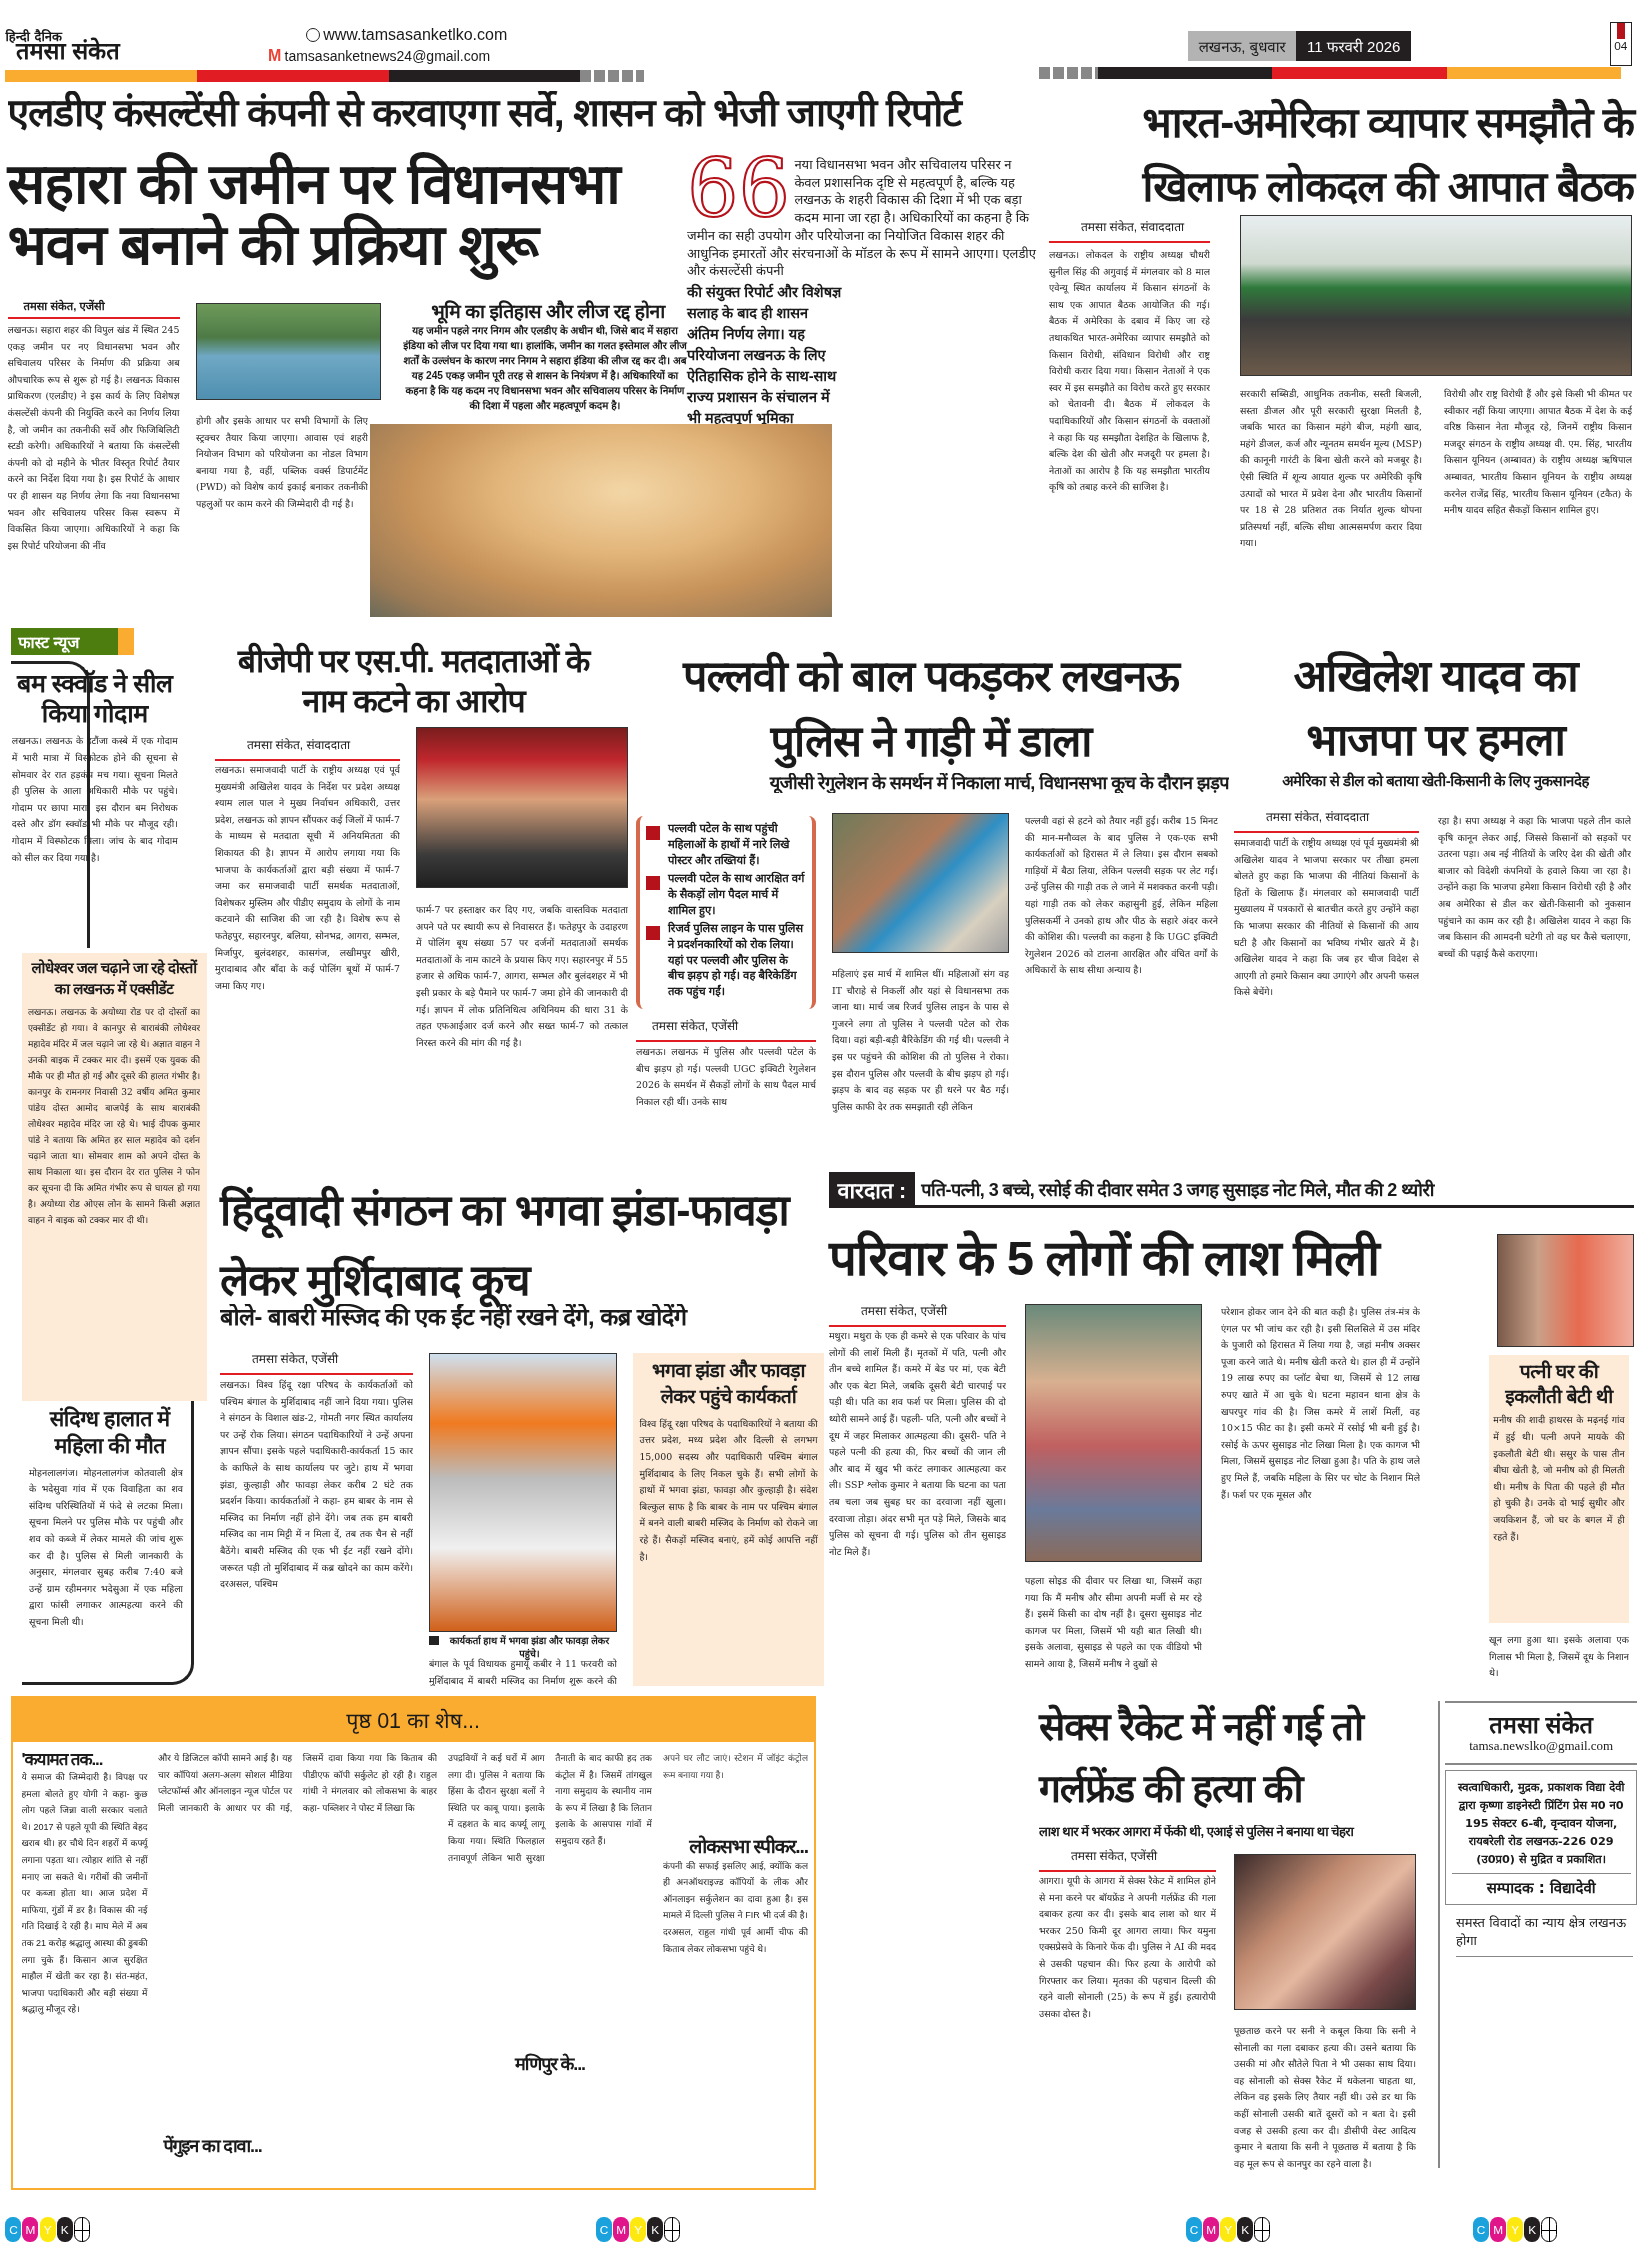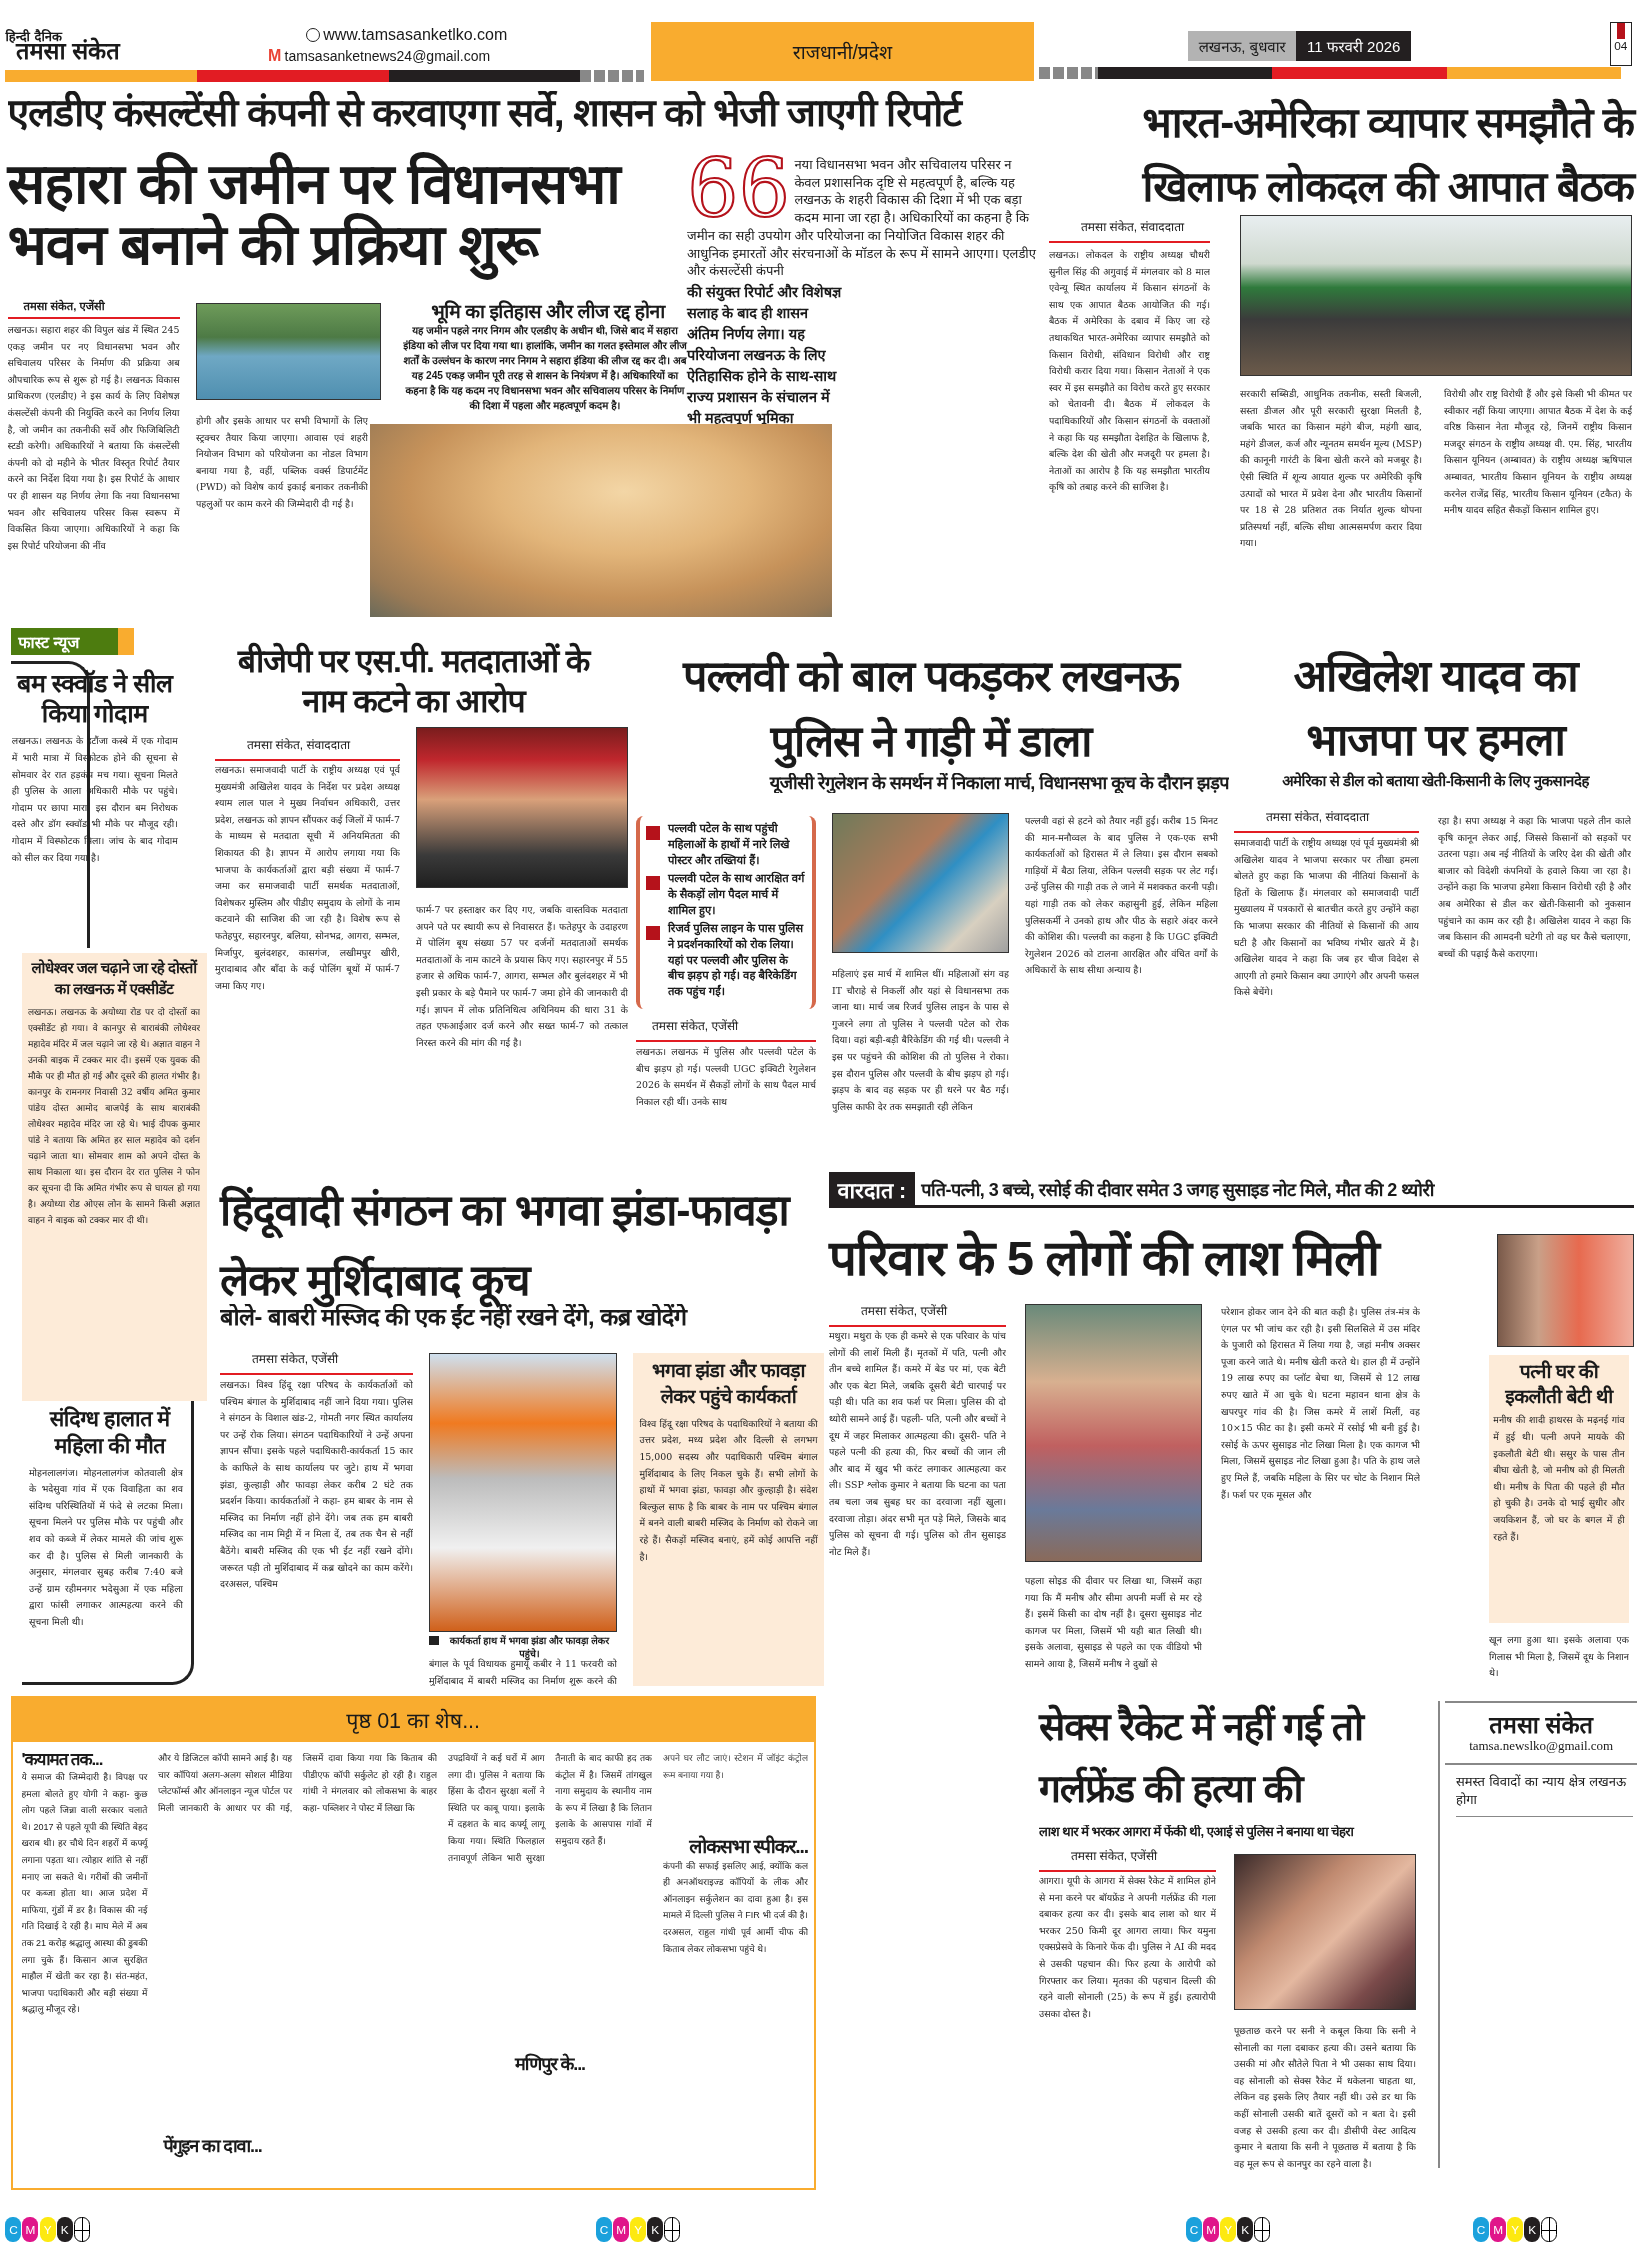--- a/index.html
+++ b/index.html
@@ -30,23 +30,20 @@
   <div class="abs" style="left:5.4px;top:27px;font-size:13px;font-weight:bold">हिन्दी दैनिक</div>
   <div class="abs hl" style="left:16px;top:38px;font-size:23.6px;letter-spacing:0">तमसा संकेत</div>
   <div class="abs" style="left:306px;top:26px;font-size:16px;font-family:'Liberation Sans',sans-serif;display:flex;gap:3.2px;align-items:center">
     <span style="display:inline-block;width:14px;height:14px;border:1.1px solid #222;border-radius:50%"></span>
     <span>www.tamsasanketlko.com</span>
   </div>
   <div class="abs" style="left:268px;top:47px;font-size:14px;font-family:'Liberation Sans',sans-serif;display:flex;gap:3.2px;align-items:center">
     <span style="font-weight:bold;color:#ea4335;font-size:16px">M</span>
     <span>tamsasanketnews24@gmail.com</span>
   </div>
-  <div class="abs" style="left:651px;top:21.5px;width:383px;height:59px;background:#f9ac2f;display:flex;align-items:center;justify-content:center">
-    <span style="font-size:19.3px;font-family:'Liberation Sans',sans-serif">राजधानी/प्रदेश</span>
-  </div>
   <div class="abs" style="left:1188px;top:31px;height:30px;display:flex">
     <span style="background:#b3b3b3;padding:5.4px 10.7px;font-size:15px;font-family:'Liberation Sans',sans-serif">लखनऊ, बुधवार</span>
     <span style="background:#231f20;color:#fff;padding:5.4px 10.7px;font-size:15px;font-family:'Liberation Sans',sans-serif">11 फरवरी 2026</span>
   </div>
   <div class="abs" style="left:1610px;top:21.5px;width:21.5px;height:44px;border:1.6px solid #222;text-align:center">
     <span style="display:block;width:7.5px;height:16px;background:#b5121b;margin:0 auto"></span>
     <span style="font-size:11.8px;font-family:'Liberation Sans',sans-serif">04</span>
   </div>
   <div class="abs stripe" style="left:5.4px;top:70px;width:639px">
     <div style="flex:1;background:#f9ac2f"></div>
@@ -227,20 +224,24 @@
 <div class="abs byline" style="left:1039px;top:1844px;width:177px">तमसा संकेत, एजेंसी</div>
 <div class="abs body" style="left:1039px;top:1873px;width:177px;height:317px;overflow:hidden">आगरा। यूपी के आगरा में सेक्स रैकेट में शामिल होने से मना करने पर बॉयफ्रेंड ने अपनी गर्लफ्रेंड की गला दबाकर हत्या कर दी। इसके बाद लाश को थार में भरकर 250 किमी दूर आगरा लाया। फिर यमुना एक्सप्रेसवे के किनारे फेंक दी। पुलिस ने AI की मदद से उसकी पहचान की। फिर हत्या के आरोपी को गिरफ्तार कर लिया। मृतका की पहचान दिल्ली की रहने वाली सोनाली (25) के रूप में हुई। हत्यारोपी उसका दोस्त है।</div>
 <div class="abs photo" style="left:1234px;top:1854px;width:182px;height:156px;background:linear-gradient(135deg,#3a2a2a 0%,#c08a70 35%,#e4b8a0 55%,#7a4a4a 80%,#3a2a2a 100%)"></div>
 <div class="abs body" style="left:1234px;top:2023px;width:182px;height:166px;overflow:hidden">पूछताछ करने पर सनी ने कबूल किया कि सनी ने सोनाली का गला दबाकर हत्या की। उसने बताया कि उसकी मां और सौतेले पिता ने भी उसका साथ दिया। वह सोनाली को सेक्स रैकेट में धकेलना चाहता था, लेकिन वह इसके लिए तैयार नहीं थी। उसे डर था कि कहीं सोनाली उसकी बातें दूसरों को न बता दे। इसी वजह से उसकी हत्या कर दी। डीसीपी वेस्ट आदित्य कुमार ने बताया कि सनी ने पूछताछ में बताया है कि वह मूल रूप से कानपुर का रहने वाला है।</div>
 
 <div class="abs" style="left:1438px;top:1701px;width:199px;height:467px;border-left:2.1px solid #888">
   <div style="margin-left:5.4px;border-top:2.7px solid #888;border-bottom:2.7px solid #888;padding:8.6px 0;text-align:center">
     <div class="hl" style="font-size:23.6px;letter-spacing:0">तमसा संकेत</div>
     <div style="font-family:'Liberation Serif',serif;font-size:13px">tamsa.newslko@gmail.com</div>
   </div>
+  <div style="margin:5.4px 0 0 5.4px;border:1.6px solid #888;padding:7.5px 5.4px;text-align:center">
+    <div style="font-size:11.3px;line-height:18px;font-weight:bold">स्वत्वाधिकारी, मुद्रक, प्रकाशक विद्या देवी द्वारा कृष्णा डाइनेस्टी प्रिंटिंग प्रेस म0 न0 195 सेक्टर 6-बी, वृन्दावन योजना, रायबरेली रोड लखनऊ-226 029 (उ0प्र0) से मुद्रित व प्रकाशित।</div>
+    <div style="border-top:1.6px solid #888;margin-top:4.3px;padding-top:3.2px;font-size:15px;font-weight:bold">सम्पादक : विद्यादेवी</div>
+  </div>
   <div style="margin-left:16px;padding:7.5px 0;font-size:13px;border-bottom:1.6px solid #888;width:177px">समस्त विवादों का न्याय क्षेत्र लखनऊ होगा</div>
 </div>
 
 <div class="abs cmyk" style="left:5.4px;top:2217px">
   <span style="background:#1ba1dc">C</span>
   <span style="background:#e0158a">M</span>
   <span style="background:#fde910">Y</span>
   <span style="background:#231f20">K</span>
   <div class="reg"></div>
 </div>

